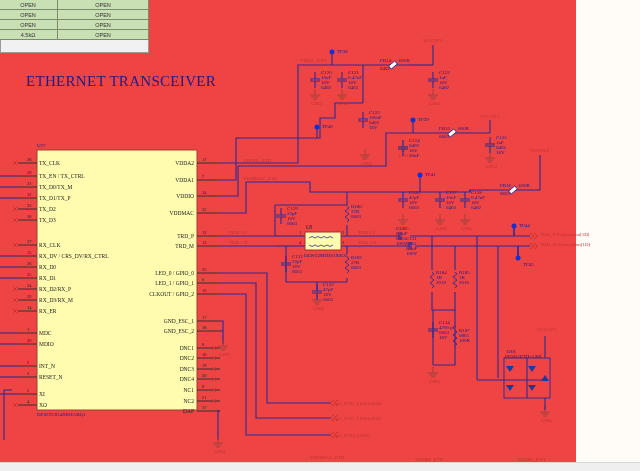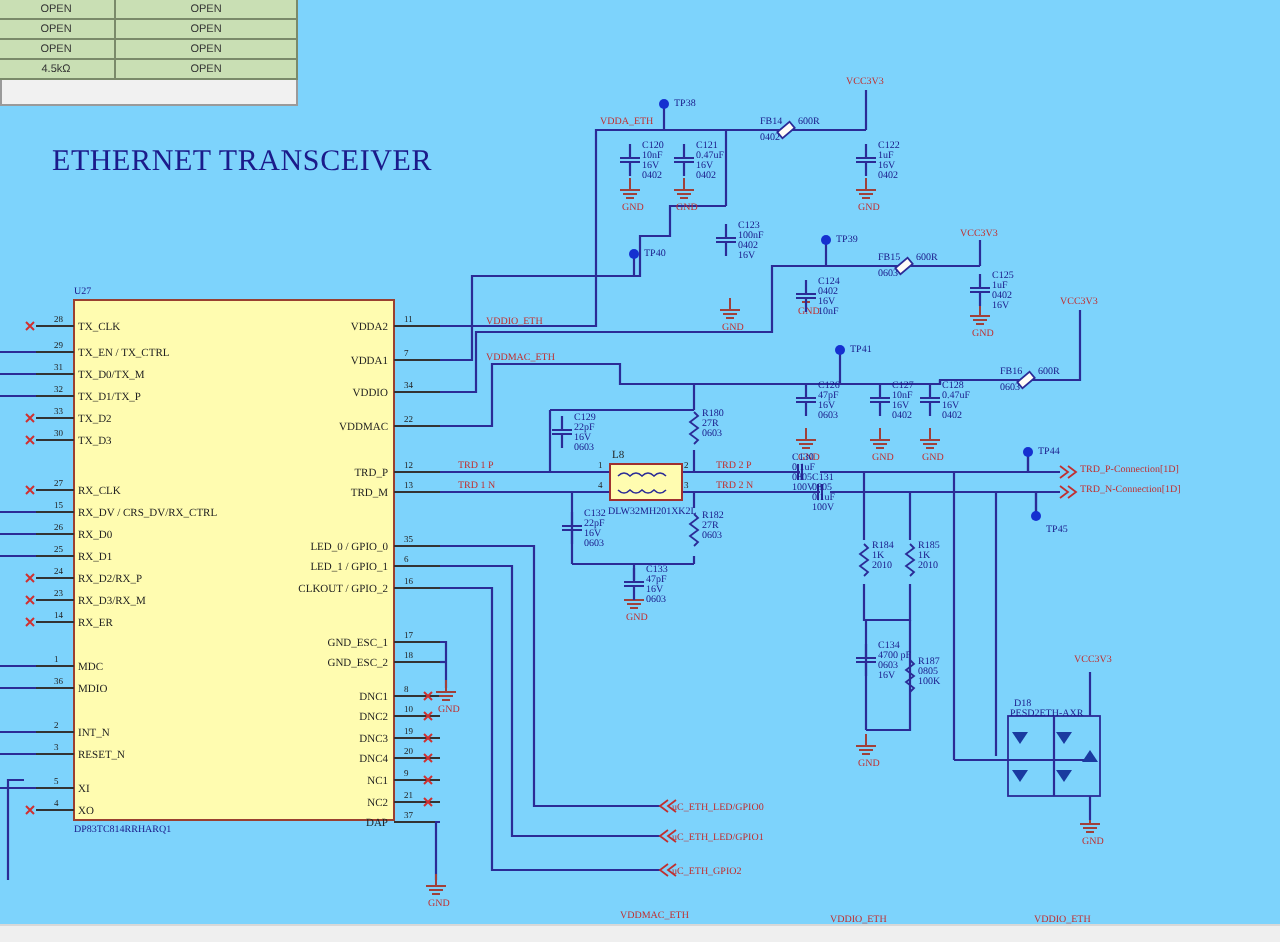--- a/index.html
+++ b/index.html
@@ -1,17 +1,17 @@
 <!DOCTYPE html>
 <html><head>
 <meta charset="utf-8">
 <style>
   html,body{margin:0;padding:0;}
   body{width:640px;height:471px;overflow:hidden;background:#fffcf7;font-family:"Liberation Serif",serif;position:relative;}
-  #sheet{position:absolute;left:0;top:0;width:640px;height:462px;background:#7dd3fc;}
+  #sheet{position:absolute;left:0;top:0;width:576px;height:462px;background:#ef4444;}
   #bottom-bar{position:absolute;left:0;top:462px;width:640px;height:9px;background:#efefef;border-top:1px solid #d8d8d8;}
   table.strap{position:absolute;left:-2px;top:-1px;border-collapse:collapse;background:#c9dfb4;font-family:"Liberation Sans",sans-serif;font-size:5.5px;color:#333;}
   table.strap td{border:1px solid #7a8a6a;height:9px;padding:0;text-align:center;}
   table.strap td.c1{width:58px;}
   table.strap td.c2{width:90px;}
   .strap-foot{position:absolute;left:0;top:40px;width:147px;height:12px;background:#f1f1f1;border:1px solid #9a9a9a;border-top:none;}
   .title{position:absolute;left:26px;top:73px;font-size:15px;color:#1b1b8a;letter-spacing:0.3px;}
   svg{position:absolute;left:0;top:0;}
   .t{font-family:"Liberation Serif",serif;font-size:5px;fill:#1b1b8a;}
   .tr{font-family:"Liberation Serif",serif;font-size:5px;fill:#c03030;}

